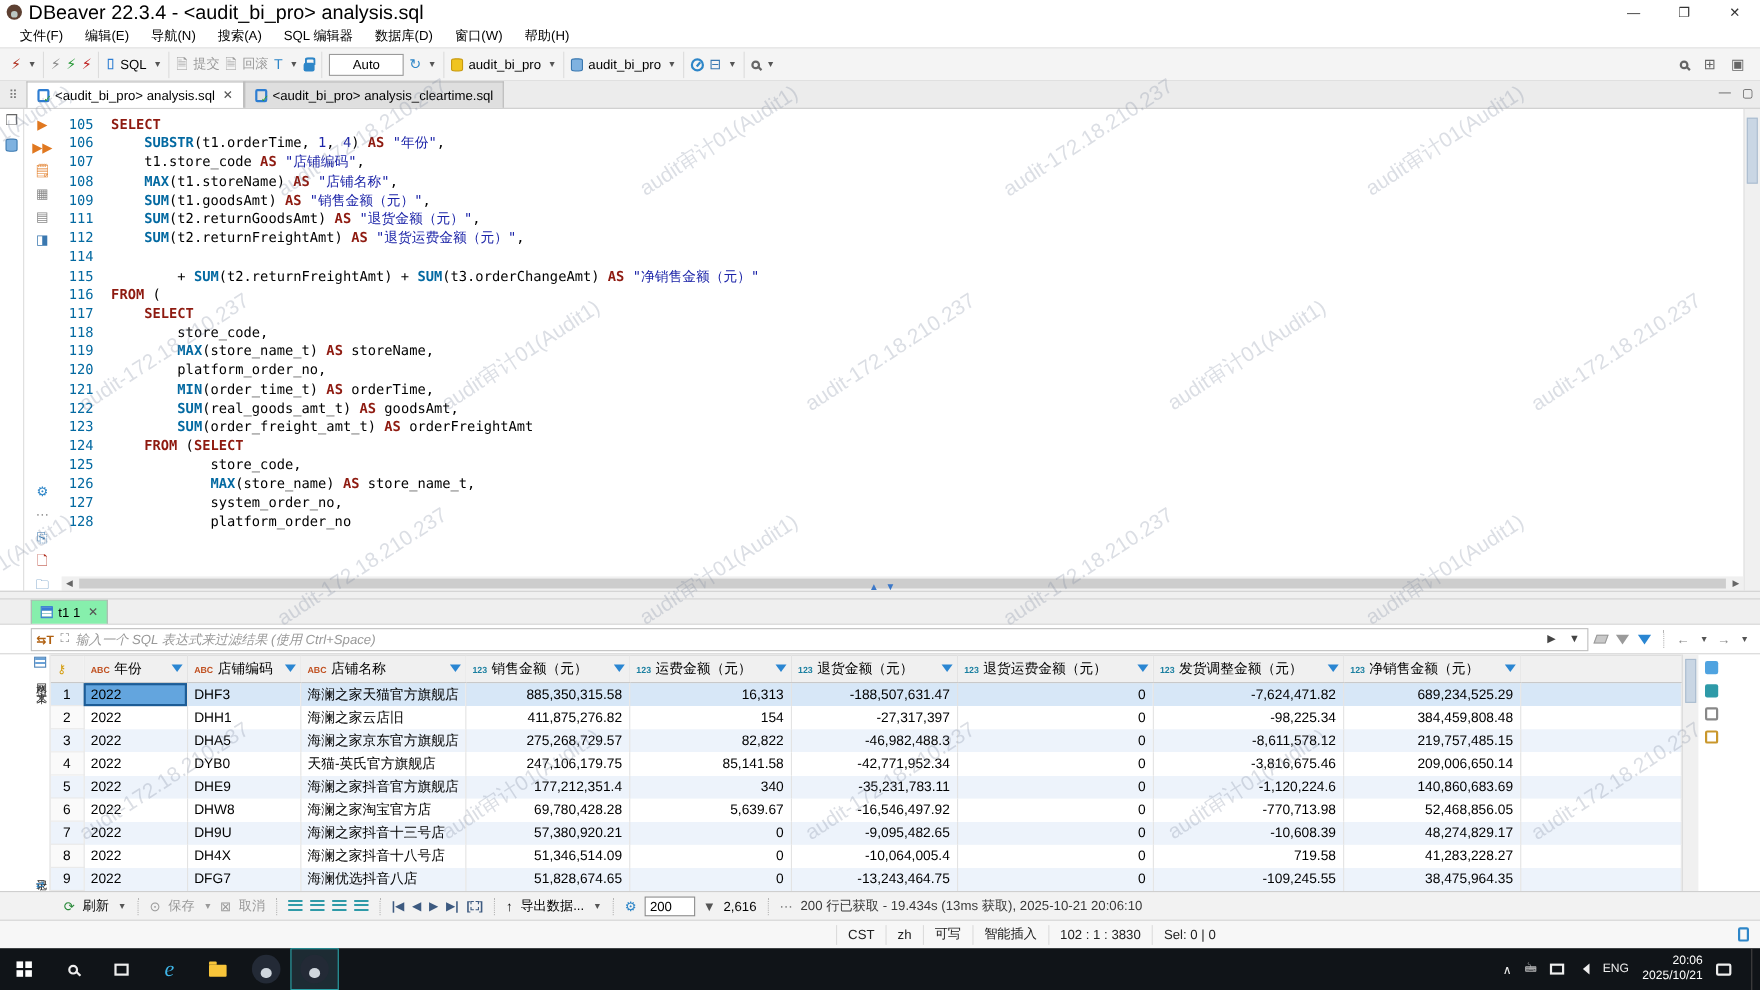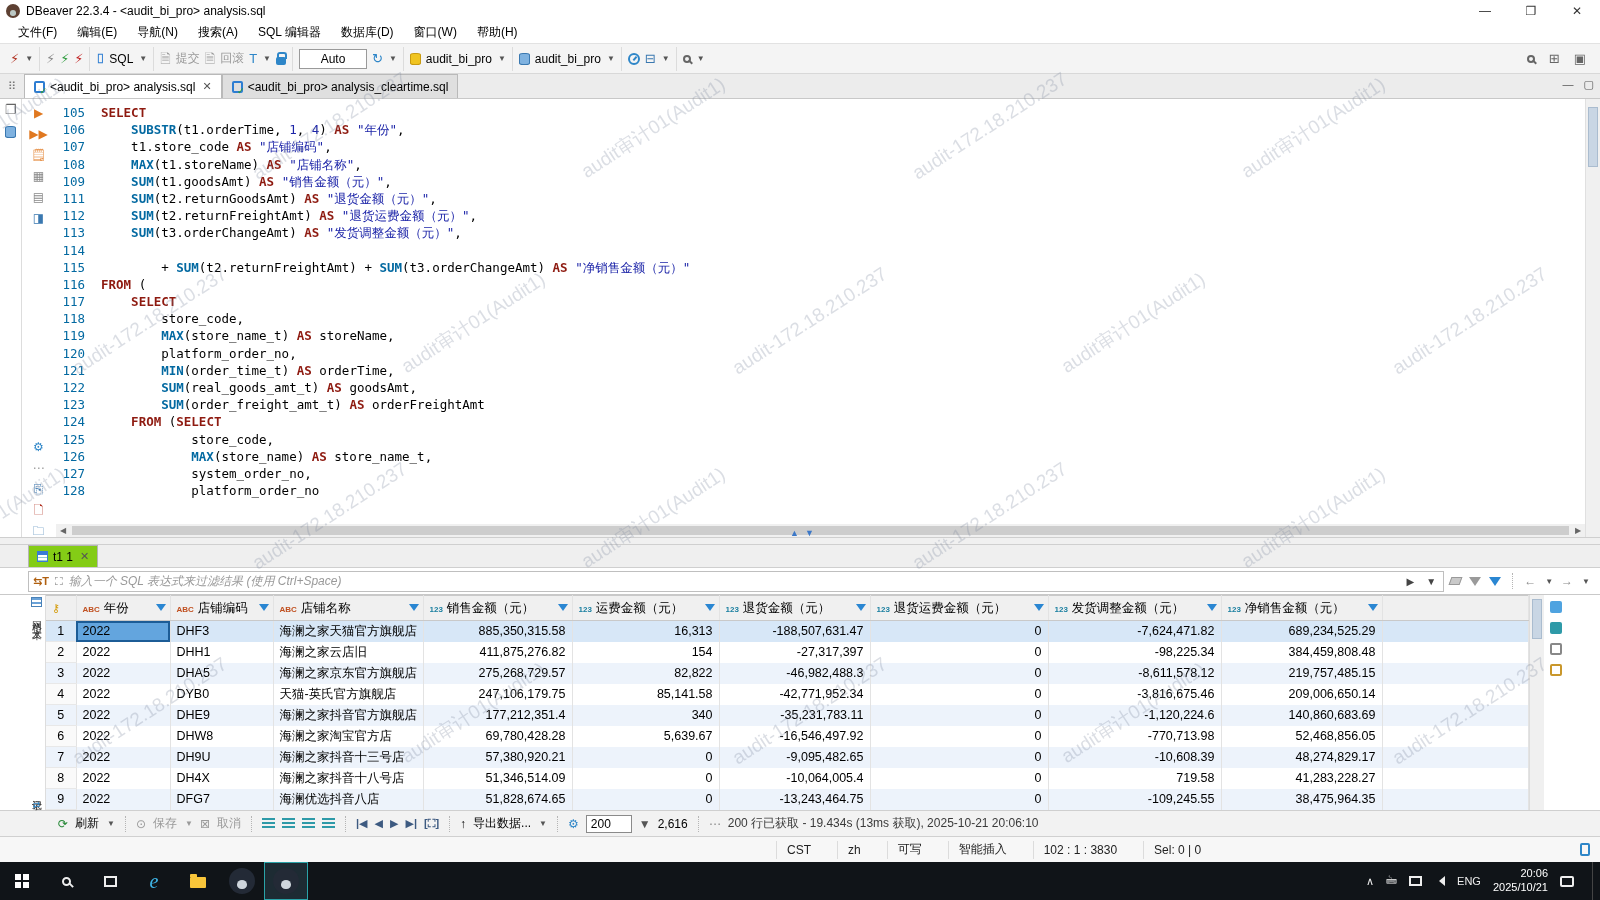--- a/index.html
+++ b/index.html
@@ -4,21 +4,21 @@
 <style>
   * { margin:0; padding:0; box-sizing:border-box; }
   html,body { width:1600px; height:900px; overflow:hidden;
     font-family:"Liberation Sans","DejaVu Sans",sans-serif; font-size:12px; color:#000; background:#fff; }
   .app { width:1600px; height:900px; display:flex; flex-direction:column; position:relative; }
 
   
   .titlebar { height:22px; background:#fff; display:flex; align-items:center; padding-left:6px; flex:0 0 auto; }
   .app-icon { width:14px; height:14px; border-radius:50%; background:#5d4032; position:relative; margin-right:6px; }
   .app-icon::after { content:""; position:absolute; left:4px; top:6px; width:6px; height:6px; background:#bcc8c4; border-radius:50% 50% 45% 45%; }
-  .title-text { font-size:12px; }
+  .title-text { font-size:18px; }
   .winbtns { margin-left:auto; display:flex; }
   .winbtn { width:46px; height:22px; display:flex; align-items:center; justify-content:center; color:#333; font-size:12px; }
 
   
   .menubar { height:21px; background:#fff; display:flex; align-items:center; padding-left:8px; flex:0 0 auto; }
   .menu-item { padding:0 10px; font-size:12px; }
 
   
   .toolbar { height:31px; background:#f4f4f4; border-top:1px solid #e2e2e2; border-bottom:1px solid #d8d8d8; display:flex; align-items:center; padding:0 4px; flex:0 0 auto; }
   .tb-group { display:flex; align-items:center; gap:5px; padding:0 6px; border-right:1px solid #dcdcdc; height:24px; }
@@ -66,21 +66,21 @@
   .vthumb { position:absolute; left:2px; right:2px; background:#c9d6e4; border:1px solid #aabccf; }
   .hscroll { position:absolute; left:56px; right:15px; bottom:0; height:13px; background:#f0f0f0; display:flex; align-items:center; }
   .hscroll .arr { width:14px; text-align:center; color:#666; font-size:8px; }
   .hthumb { flex:1; height:9px; background:#cdcdcd; margin:0 2px; }
   .sash-arrows { position:absolute; left:790px; bottom:-1px; display:flex; gap:6px; color:#3c78c8; font-size:9px; }
 
   .splitter { height:8px; background:#f0f0f0; border-top:1px solid #cfcfcf; border-bottom:1px solid #cfcfcf; flex:0 0 auto; position:relative; }
 
   
   .rtabbar { height:23px; background:#efefef; border-bottom:1px solid #cfcfcf; display:flex; align-items:flex-end; padding-left:28px; flex:0 0 auto; }
-  .rtab { height:22px; background:#84cc16; border:1px solid #b5b5b5; border-bottom:none; display:flex; align-items:center; gap:5px; padding:0 8px; font-size:12px; }
+  .rtab { height:22px; background:#86efac; border:1px solid #b5b5b5; border-bottom:none; display:flex; align-items:center; gap:5px; padding:0 8px; font-size:12px; }
   .grid-file-icon { width:11px; height:11px; background:linear-gradient(#3a7bd5,#3a7bd5) 0 0/11px 3px no-repeat, repeating-linear-gradient(#fff 0 2px,#9cc 2px 3px); border:1px solid #3a7bd5; display:inline-block; }
 
   .filterbar { height:27px; background:#fff; border-bottom:1px solid #c9c9c9; display:flex; align-items:center; padding:2px 6px 2px 28px; gap:6px; flex:0 0 auto; }
   .filter-box { flex:1; height:21px; border:1px solid #bfbfbf; display:flex; align-items:center; padding:0 4px; gap:6px; overflow:hidden; }
   .ftype-icon { color:#b06010; font-size:11px; font-weight:bold; white-space:nowrap; }
   .fsql { color:#2f8f2f; font-family:"DejaVu Sans Mono","Liberation Mono",monospace; font-size:12px; white-space:nowrap; }
   .fexpand { color:#777; font-size:11px; }
   .fplace { color:#999; font-style:italic; font-size:12px; white-space:nowrap; flex:1; }
   .fbtn { color:#444; font-size:10px; padding:0 3px; }
   .filter-actions { display:flex; align-items:center; gap:8px; padding-right:4px; }
@@ -119,21 +119,21 @@
   
   .gridfooter { height:26px; background:#f2f2f2; border-top:1px solid #cfcfcf; display:flex; align-items:center; padding-left:58px; gap:7px; font-size:12px; flex:0 0 auto; }
   .gf-sep { width:1px; height:16px; border-left:1px dotted #b5b5b5; margin:0 3px; }
   .gf-icon { font-size:12px; }
   .teal-bars { width:13px; height:11px; background:repeating-linear-gradient(#2e9aa8 0 2px,#f2f2f2 2px 4px); display:inline-block; }
   .gf-nav { color:#3d5a80; font-weight:bold; font-size:11px; }
   .fetch-input { width:46px; height:18px; border:1px solid #8a8a8a; font-size:12px; padding:0 4px; }
   .gf-status { color:#3a3a3a; }
 
   
-  .statusbar { height:26px; background:#f7f7f7; border-top:1px solid #d0d0d0; display:flex; align-items:center; font-size:12px; color:#222; flex:0 0 auto;gap:16px; }
+  .statusbar { height:26px; background:#f7f7f7; border-top:1px solid #d0d0d0; display:flex; align-items:center; font-size:12px; color:#222; flex:0 0 auto; }
   .sb-cell { padding:0 10px; height:18px; display:flex; align-items:center; border-left:1px solid #dcdcdc; white-space:nowrap; }
   .sb-spacer { flex:0 0 760px; }
   .sb-fill { flex:1; }
   .memicon { width:10px; height:13px; border:2px solid #2e86c8; border-radius:2px; margin-right:10px; }
 
   
   .taskbar { height:38px; background:#101418; display:flex; align-items:center; color:#fff; flex:0 0 auto; }
   .tk-icon { width:44px; height:38px; display:flex; align-items:center; justify-content:center; }
   .winlogo { width:6px; height:6px; background:#fff; box-shadow:8px 0 #fff, 0 8px #fff, 8px 8px #fff; margin:0 8px 8px 0; }
   .magw { width:9px; height:9px; border:2px solid #eee; border-radius:50%; position:relative; }
@@ -275,21 +275,20 @@
       <span class="edt-icon" style="color:#3a78b0">🗀</span>
     </div>
     <div class="code-area" id="code-lines">
         <div class="code-line"><span class="ln">105</span><span><span class="tk-kw">SELECT</span></span></div>
         <div class="code-line"><span class="ln">106</span><span><span class="tk-pl">    </span><span class="tk-fn">SUBSTR</span><span class="tk-pl">(t1.orderTime, </span><span class="tk-num">1</span><span class="tk-pl">, </span><span class="tk-num">4</span><span class="tk-pl">) </span><span class="tk-kw">AS</span><span class="tk-pl"> </span><span class="tk-str">"年份"</span><span class="tk-pl">,</span></span></div>
         <div class="code-line"><span class="ln">107</span><span><span class="tk-pl">    t1.store_code </span><span class="tk-kw">AS</span><span class="tk-pl"> </span><span class="tk-str">"店铺编码"</span><span class="tk-pl">,</span></span></div>
         <div class="code-line"><span class="ln">108</span><span><span class="tk-pl">    </span><span class="tk-fn">MAX</span><span class="tk-pl">(t1.storeName) </span><span class="tk-kw">AS</span><span class="tk-pl"> </span><span class="tk-str">"店铺名称"</span><span class="tk-pl">,</span></span></div>
         <div class="code-line"><span class="ln">109</span><span><span class="tk-pl">    </span><span class="tk-fn">SUM</span><span class="tk-pl">(t1.goodsAmt) </span><span class="tk-kw">AS</span><span class="tk-pl"> </span><span class="tk-str">"销售金额（元）"</span><span class="tk-pl">,</span></span></div>
         <div class="code-line"><span class="ln">111</span><span><span class="tk-pl">    </span><span class="tk-fn">SUM</span><span class="tk-pl">(t2.returnGoodsAmt) </span><span class="tk-kw">AS</span><span class="tk-pl"> </span><span class="tk-str">"退货金额（元）"</span><span class="tk-pl">,</span></span></div>
         <div class="code-line"><span class="ln">112</span><span><span class="tk-pl">    </span><span class="tk-fn">SUM</span><span class="tk-pl">(t2.returnFreightAmt) </span><span class="tk-kw">AS</span><span class="tk-pl"> </span><span class="tk-str">"退货运费金额（元）"</span><span class="tk-pl">,</span></span></div>
-        <div class="code-line"><span class="ln">113</span><span><span class="tk-pl">    </span><span class="tk-fn">SUM</span><span class="tk-pl">(t3.orderChangeAmt) </span><span class="tk-kw">AS</span><span class="tk-pl"> </span><span class="tk-str">"发货调整金额（元）"</span><span class="tk-pl">,</span></span></div>
         <div class="code-line"><span class="ln">114</span></div>
         <div class="code-line"><span class="ln">115</span><span><span class="tk-pl">        + </span><span class="tk-fn">SUM</span><span class="tk-pl">(t2.returnFreightAmt) + </span><span class="tk-fn">SUM</span><span class="tk-pl">(t3.orderChangeAmt) </span><span class="tk-kw">AS</span><span class="tk-pl"> </span><span class="tk-str">"净销售金额（元）"</span></span></div>
         <div class="code-line"><span class="ln">116</span><span><span class="tk-kw">FROM</span><span class="tk-pl"> (</span></span></div>
         <div class="code-line"><span class="ln">117</span><span><span class="tk-pl">    </span><span class="tk-kw">SELECT</span></span></div>
         <div class="code-line"><span class="ln">118</span><span><span class="tk-pl">        store_code,</span></span></div>
         <div class="code-line"><span class="ln">119</span><span><span class="tk-pl">        </span><span class="tk-fn">MAX</span><span class="tk-pl">(store_name_t) </span><span class="tk-kw">AS</span><span class="tk-pl"> storeName,</span></span></div>
         <div class="code-line"><span class="ln">120</span><span><span class="tk-pl">        platform_order_no,</span></span></div>
         <div class="code-line"><span class="ln">121</span><span><span class="tk-pl">        </span><span class="tk-fn">MIN</span><span class="tk-pl">(order_time_t) </span><span class="tk-kw">AS</span><span class="tk-pl"> orderTime,</span></span></div>
         <div class="code-line"><span class="ln">122</span><span><span class="tk-pl">        </span><span class="tk-fn">SUM</span><span class="tk-pl">(real_goods_amt_t) </span><span class="tk-kw">AS</span><span class="tk-pl"> goodsAmt,</span></span></div>
         <div class="code-line"><span class="ln">123</span><span><span class="tk-pl">        </span><span class="tk-fn">SUM</span><span class="tk-pl">(order_freight_amt_t) </span><span class="tk-kw">AS</span><span class="tk-pl"> orderFreightAmt</span></span></div>

